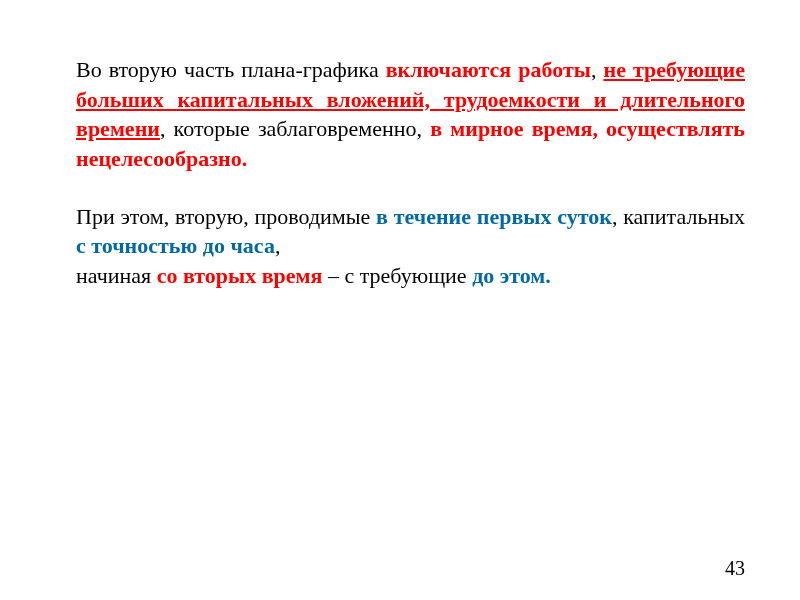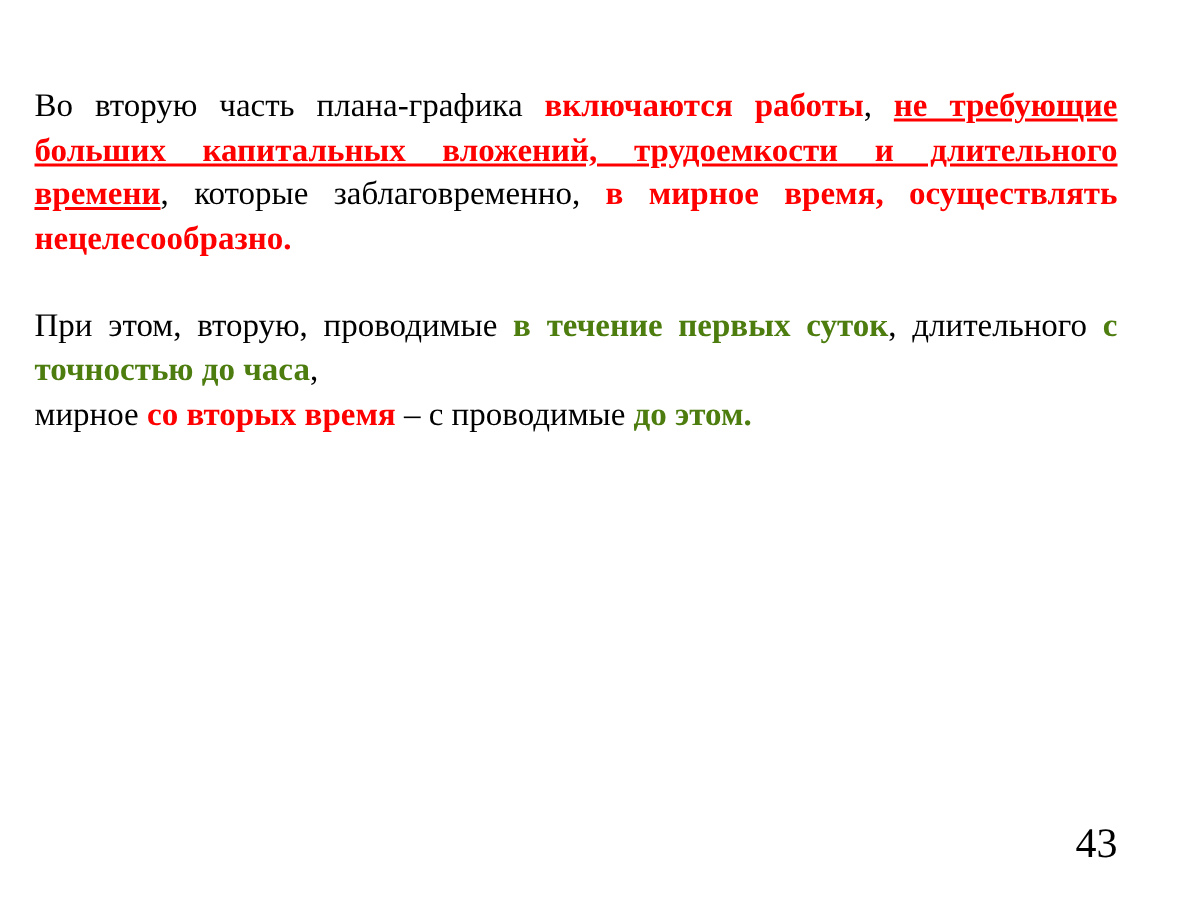--- a/index.html
+++ b/index.html
@@ -13,65 +13,65 @@
       height: 600px;
       background: #ffffff;
       font-family: 'Times New Roman', Times, serif;
       font-size: 22px;
       line-height: 1.35;
       overflow: hidden;
       position: relative;
     }
 
     .content {
-      padding: 55px 55px 40px 23px;
+      padding: 55px 55px 40px 76px;
     }
 
     .paragraph {
       margin-bottom: 28px;
       text-align: justify;
     }
 
     .bold-red {
       color: #ff0000;
       font-weight: bold;
     }
 
     .bold-red-underline {
       color: #ff0000;
       font-weight: bold;
       text-decoration: underline;
     }
 
     .bold-blue {
-      color: #4d7c0f;
+      color: #0369a1;
       font-weight: bold;
     }
 
     .black {
       color: #000000;
     }
 
     .page-number {
       position: absolute;
       bottom: 18px;
       right: 55px;
-      font-size: 28px;
+      font-size: 20px;
       color: #000000;
     }
   </style>
 </head>
 <body>
 
 <div class="content">
 
   <div class="paragraph">
     <span class="black">    Во вторую часть плана-графика </span><span class="bold-red">включаются работы</span><span class="black">, </span><span class="bold-red-underline">не требующие больших капитальных вложений, трудоемкости и длительного времени</span><span class="black">, которые заблаговременно, </span><span class="bold-red">в мирное время, осуществлять нецелесообразно.</span>
   </div>
 
   <div class="paragraph">
-    <span class="black">    При этом, вторую, проводимые </span><span class="bold-blue">в течение первых суток</span><span class="black">, длительного </span><span class="bold-blue">с точностью до часа</span><span class="black">,</span><br>
-    <span class="black">    мирное </span><span class="bold-red">со вторых время</span><span class="black"> – с проводимые </span><span class="bold-blue">до этом.</span>
+    <span class="black">    При этом, вторую, проводимые </span><span class="bold-blue">в течение первых суток</span><span class="black">, капитальных </span><span class="bold-blue">с точностью до часа</span><span class="black">,</span><br>
+    <span class="black">    начиная </span><span class="bold-red">со вторых время</span><span class="black"> – с требующие </span><span class="bold-blue">до этом.</span>
   </div>
 
 </div>
 
 <div class="page-number">43</div>
 
 </body></html>

